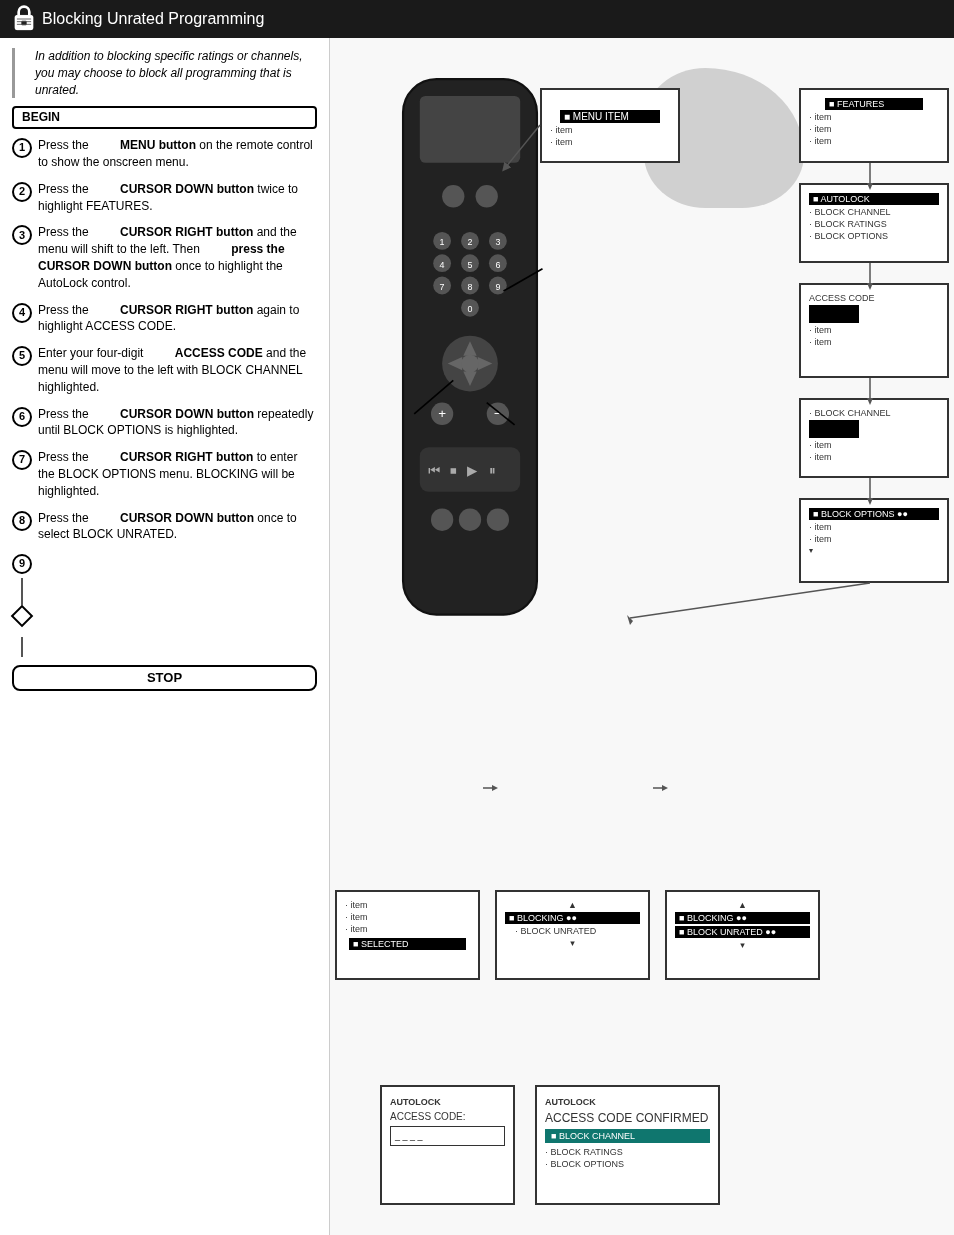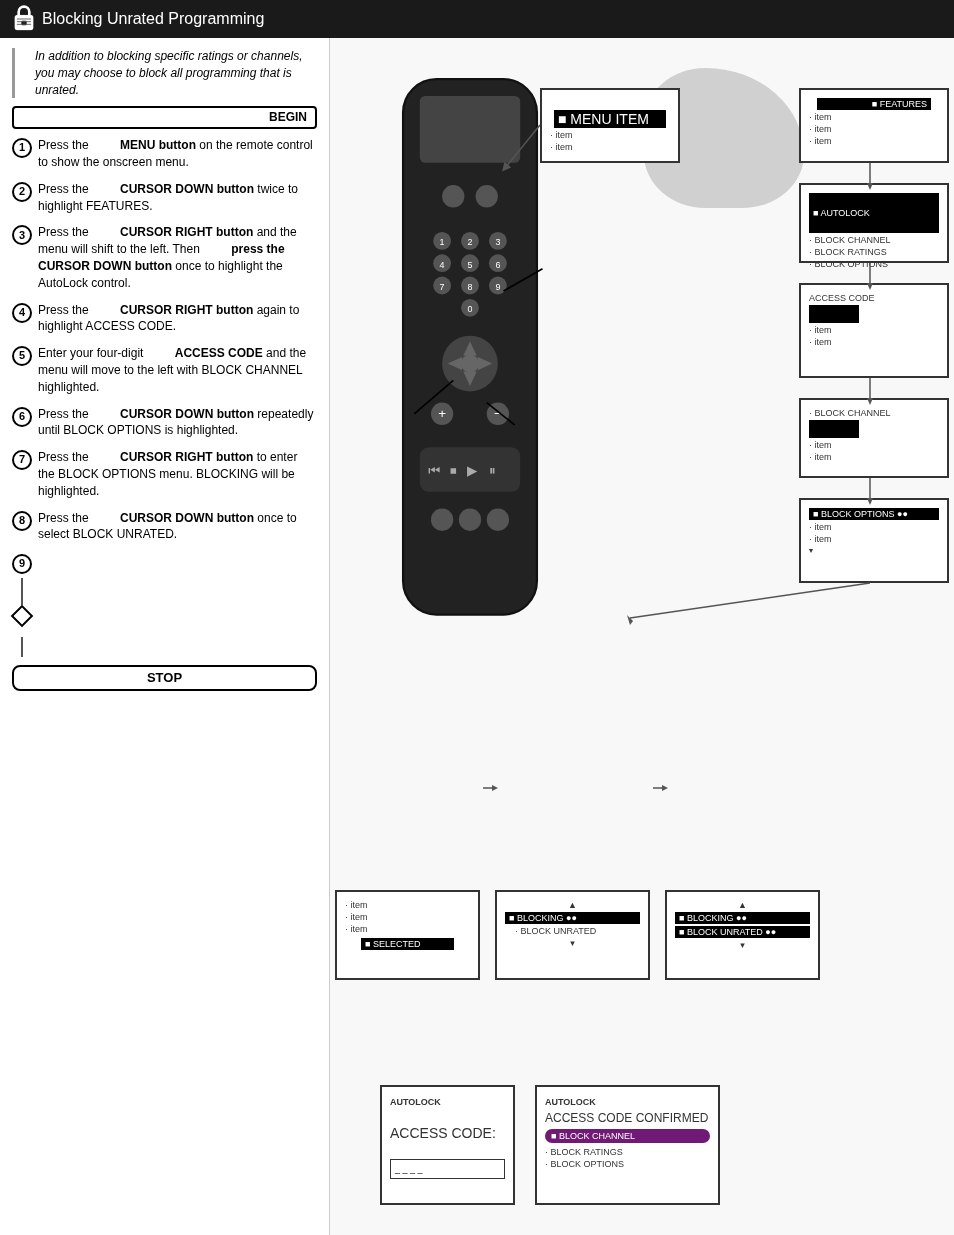--- a/index.html
+++ b/index.html
@@ -50,21 +50,21 @@
       padding-left: 20px;
     }
     .begin-badge {
       display: inline-block;
       border: 2px solid #000;
       border-radius: 4px;
       padding: 1px 8px;
       font-weight: bold;
       font-size: 12px;
       margin-bottom: 8px;
-      text-align: right;
+      text-align: left;
       width: 100%;
     }
     .step {
       display: flex;
       align-items: flex-start;
       margin-bottom: 10px;
       font-size: 12px;
     }
     .step-num {
       display: inline-flex;
@@ -338,34 +338,34 @@
       <line x1="130" y1="200" x2="165" y2="180" stroke="#000" stroke-width="1.5"></line>
       <line x1="85" y1="280" x2="50" y2="310" stroke="#000" stroke-width="1.5"></line>
       <line x1="115" y1="300" x2="140" y2="320" stroke="#000" stroke-width="1.5"></line>
     </svg>
   </div>
 
   <div class="screen-panel" style="top:50px; left:210px; width:140px; height:75px; z-index:2;">
     <div style="margin:2px 0;">
       <span class="screen-row-dot"></span>
     </div>
-    <div style="background:#000; color:#fff; padding:1px 4px; font-size:14px; margin:2px 4px;">■ MENU ITEM</div>
+    <div style="background:#000; color:#fff; padding:1px 4px; font-size:10px; margin:2px 10px;">■ MENU ITEM</div>
     <div style="margin:2px 0; font-size:9px; color:#333;">· item</div>
     <div style="margin:2px 0; font-size:9px; color:#333;">· item</div>
   </div>
 
   <div class="screen-panel" style="top:50px; right:5px; width:150px; height:75px; z-index:2;">
-    <div style="background:#000; color:#fff; padding:1px 4px; font-size:9px; margin:2px 8px;text-align:right;">■ FEATURES</div>
+    <div style="background:#000; color:#fff; padding:1px 4px; font-size:9px; margin:2px 16px;">■ FEATURES</div>
     <div style="margin:2px 0; font-size:9px; color:#333;">· item</div>
     <div style="margin:2px 0; font-size:9px; color:#333;">· item</div>
     <div style="margin:2px 0; font-size:9px; color:#333;">· item</div>
   </div>
 
   <div class="screen-panel" style="top:145px; right:5px; width:150px; height:80px; z-index:2;">
-    <div style="background:#000; color:#fff; padding:15px 4px; font-size:9px; margin:2px 0;">■ AUTOLOCK</div>
+    <div style="background:#000; color:#fff; padding:1px 4px; font-size:9px; margin:2px 0;">■ AUTOLOCK</div>
     <div style="margin:2px 0; font-size:9px; color:#333;">· BLOCK CHANNEL</div>
     <div style="margin:2px 0; font-size:9px; color:#333;">· BLOCK RATINGS</div>
     <div style="margin:2px 0; font-size:9px; color:#333;">· BLOCK OPTIONS</div>
   </div>
 
   <div class="screen-panel" style="top:245px; right:5px; width:150px; height:95px; z-index:2;">
     <div style="margin:2px 0; font-size:9px; color:#333;">ACCESS CODE</div>
     <div style="margin:2px 0;">
       <span style="background:#000; display:inline-block; width:50px; height:18px; vertical-align:middle;"></span>
     </div>
@@ -386,47 +386,47 @@
     <div style="background:#000; color:#fff; padding:1px 4px; font-size:9px; margin:2px 0;">■ BLOCK OPTIONS ●●</div>
     <div style="margin:2px 0; font-size:9px; color:#333;">· item</div>
     <div style="margin:2px 0; font-size:9px; color:#333;">· item</div>
     <div style="margin:2px 0; font-size:9px; color:#333; font-size:8px;">▾</div>
   </div>
 
   <div class="screen-panel" style="bottom:255px; left:5px; width:145px; height:90px; z-index:2;">
     <div style="margin:2px 0; font-size:9px; color:#333;">· item</div>
     <div style="margin:2px 0; font-size:9px; color:#333;">· item</div>
     <div style="margin:2px 0; font-size:9px; color:#333;">· item</div>
-    <div style="background:#000; color:#fff; padding:1px 4px; font-size:9px; margin:2px 16px; margin-top:4px;">■ SELECTED</div>
+    <div style="background:#000; color:#fff; padding:1px 4px; font-size:9px; margin:2px 4px; margin-top:4px;">■ SELECTED</div>
   </div>
 
   <div class="screen-panel" style="bottom:255px; left:165px; width:155px; height:90px; z-index:2;">
     <div style="margin:2px 0; font-size:9px; color:#333; text-align:center;">▲</div>
     <div style="background:#000; color:#fff; padding:1px 4px; font-size:9px; margin:2px 0;">■ BLOCKING ●●</div>
     <div style="margin:2px 10px; font-size:9px; color:#333;">· BLOCK UNRATED</div>
     <div style="margin:2px 0; font-size:9px; color:#333; text-align:center;">▾</div>
   </div>
 
   <div class="screen-panel" style="bottom:255px; left:335px; width:155px; height:90px; z-index:2;">
     <div style="margin:2px 0; font-size:9px; color:#333; text-align:center;">▲</div>
     <div style="background:#000; color:#fff; padding:1px 4px; font-size:9px; margin:2px 0;">■ BLOCKING ●●</div>
     <div style="background:#000; color:#fff; padding:1px 4px; font-size:9px; margin:2px 0;">■ BLOCK UNRATED ●●</div>
     <div style="margin:2px 0; font-size:9px; color:#333; text-align:center;">▾</div>
   </div>
 
   <div class="screen-panel" style="bottom:30px; left:50px; width:135px; height:120px; z-index:2;">
     <div style="margin:4px 0; font-size:9px; color:#333; font-weight:bold;">AUTOLOCK</div>
-    <div style="margin:18px 0; font-size:14px; color:#333;">ACCESS CODE:</div>
+    <div style="margin:4px 0; font-size:10px; color:#333;">ACCESS CODE:</div>
     <div style="border: 1px solid #333; padding: 4px; margin: 4px 0; font-size:9px;">_ _ _ _</div>
   </div>
 
   <div class="screen-panel" style="bottom:30px; left:205px; width:185px; height:120px; z-index:2;">
     <div style="margin:4px 0; font-size:9px; color:#333; font-weight:bold;">AUTOLOCK</div>
     <div style="margin:4px 0; font-size:12px; color:#333;">ACCESS CODE CONFIRMED</div>
-    <div style="background:#701a75; color:#fff; padding:2px 6px; font-size:9px; margin:4px 0;border-radius:7px;">■ BLOCK CHANNEL</div>
+    <div style="background:#0f766e; color:#fff; padding:2px 6px; font-size:9px; margin:4px 0;">■ BLOCK CHANNEL</div>
     <div style="margin:2px 0; font-size:9px; color:#333;">· BLOCK RATINGS</div>
     <div style="margin:2px 0; font-size:9px; color:#333;">· BLOCK OPTIONS</div>
   </div>
 
   <svg style="position:absolute; top:0; left:0; width:100%; height:100%; pointer-events:none; z-index:3;" xmlns="http://www.w3.org/2000/svg">
 
     <line x1="210" y1="87" x2="175" y2="130" stroke="#555" stroke-width="1.5" marker-end="url(#arr)"></line>
 
     <line x1="540" y1="125" x2="540" y2="145" stroke="#555" stroke-width="1.5"></line>
     <polygon points="537,145 543,145 540,152" fill="#555"></polygon>

